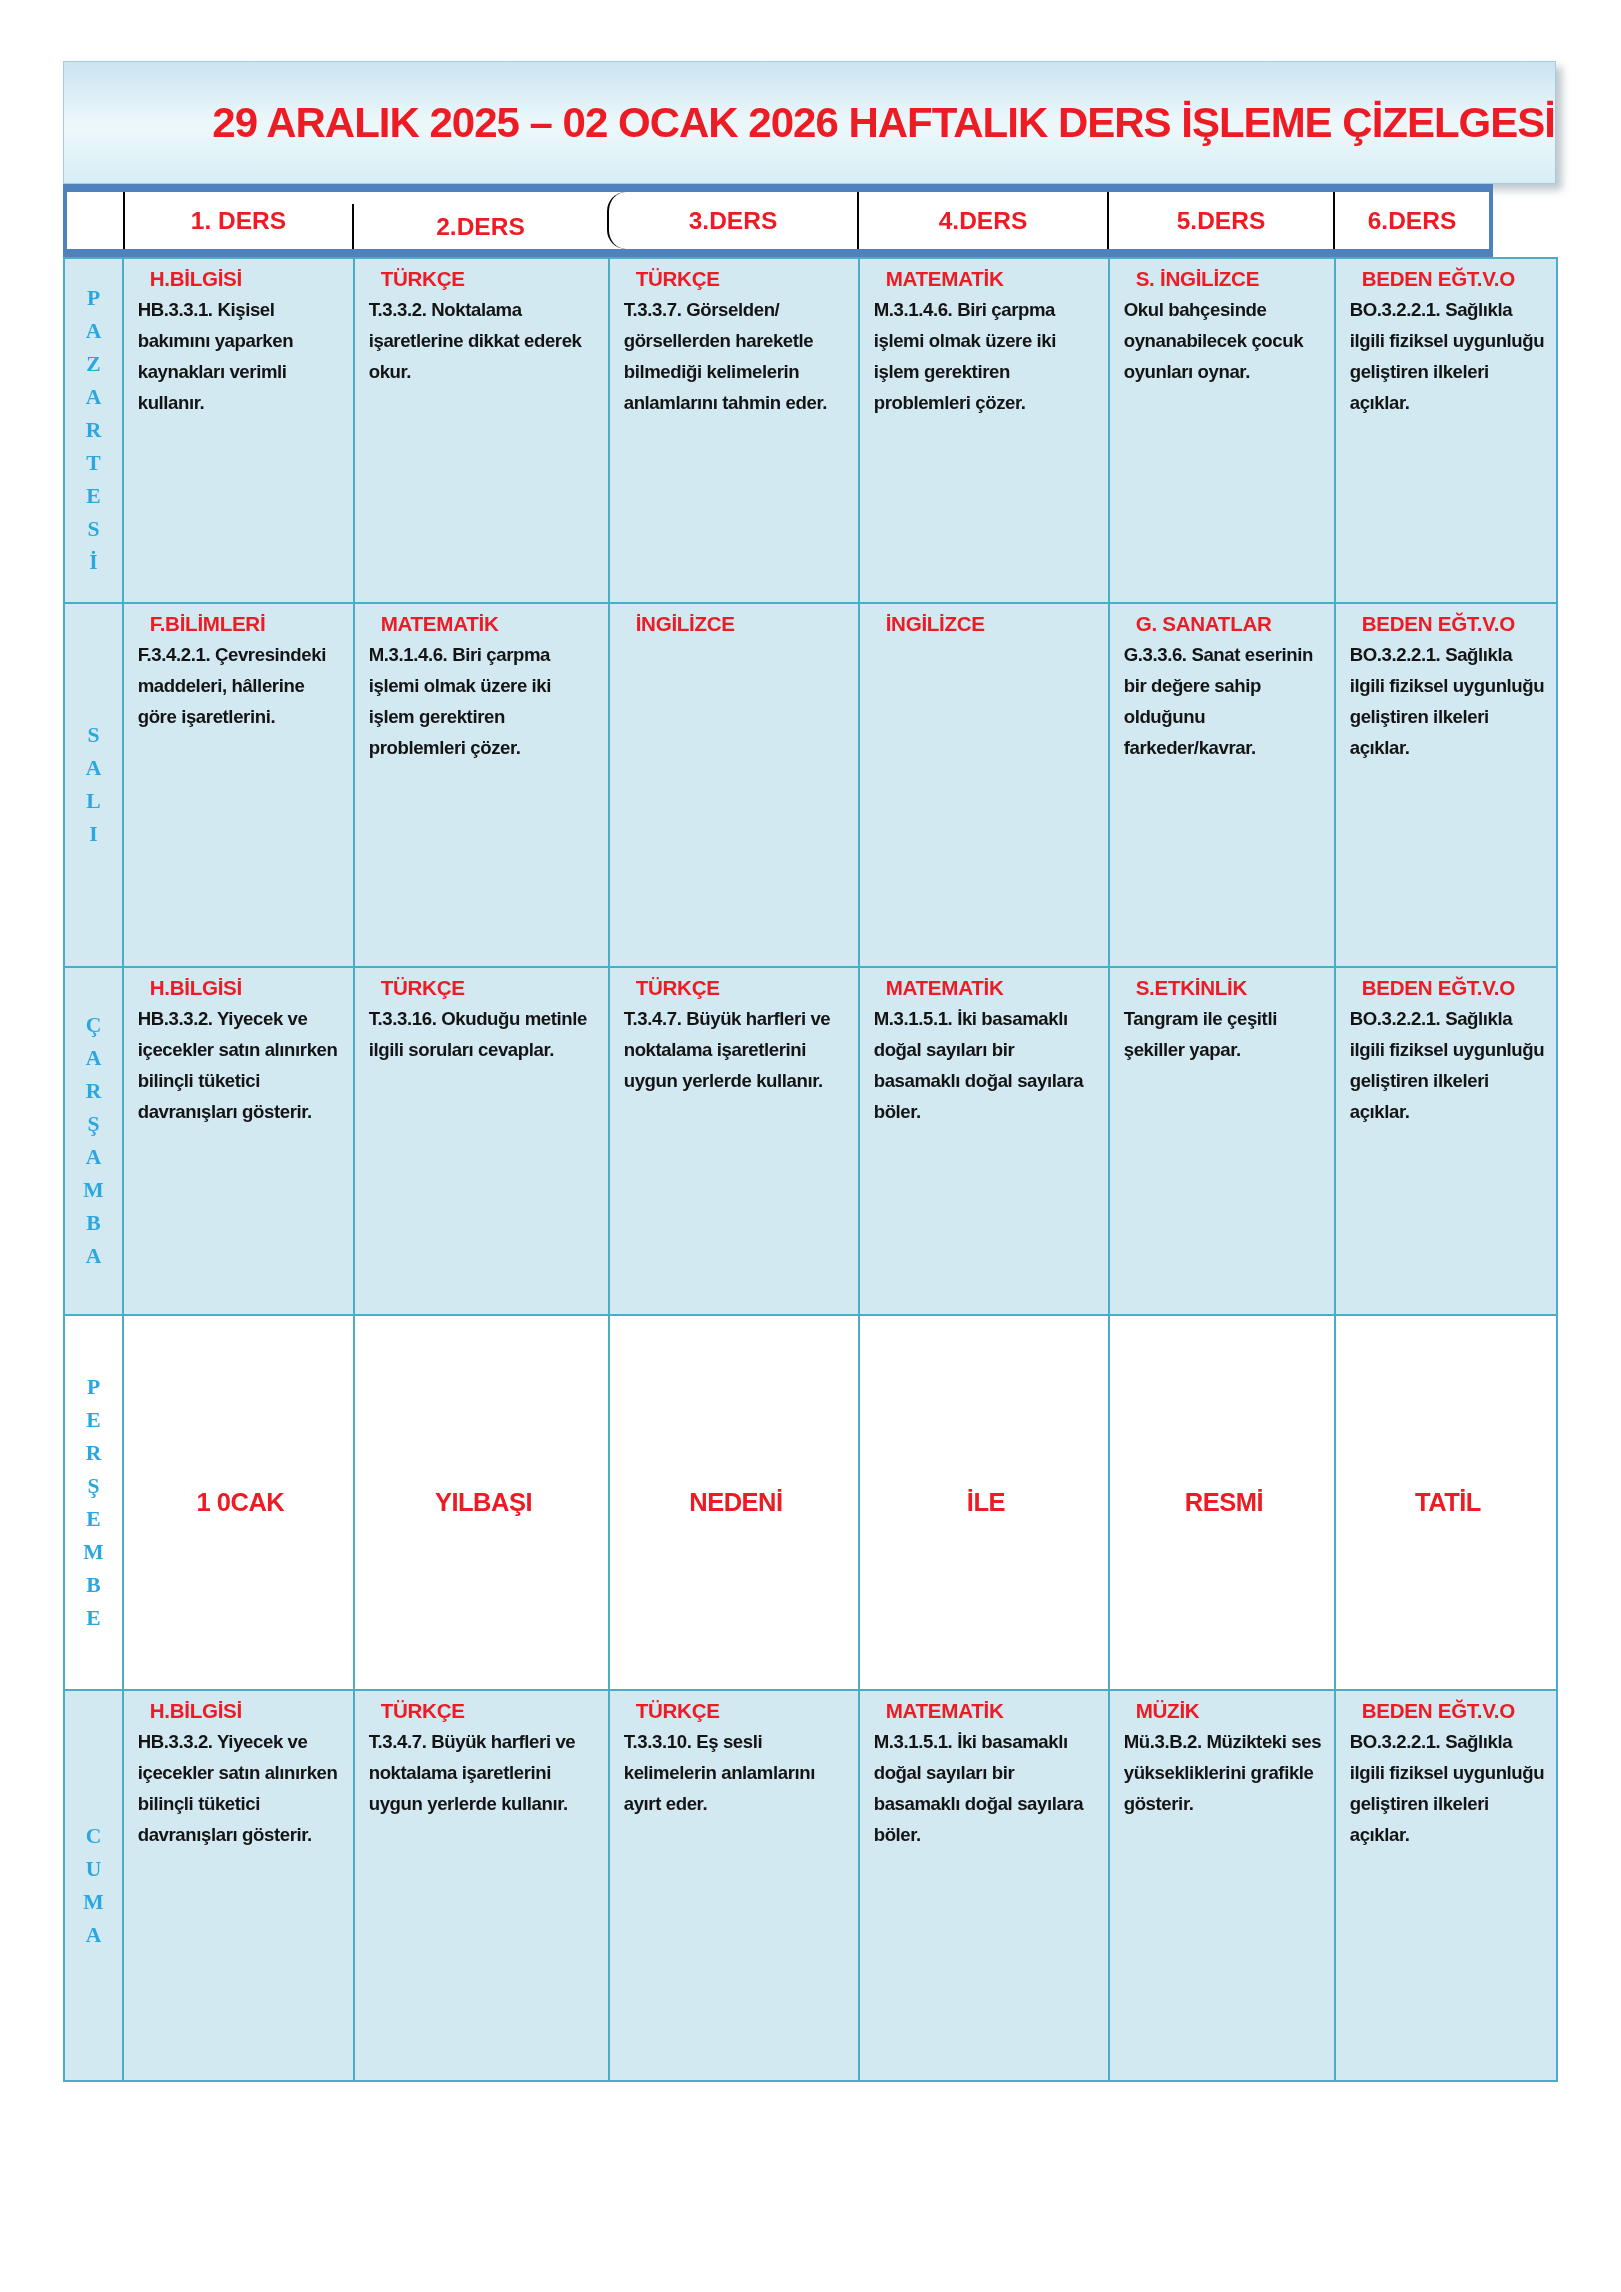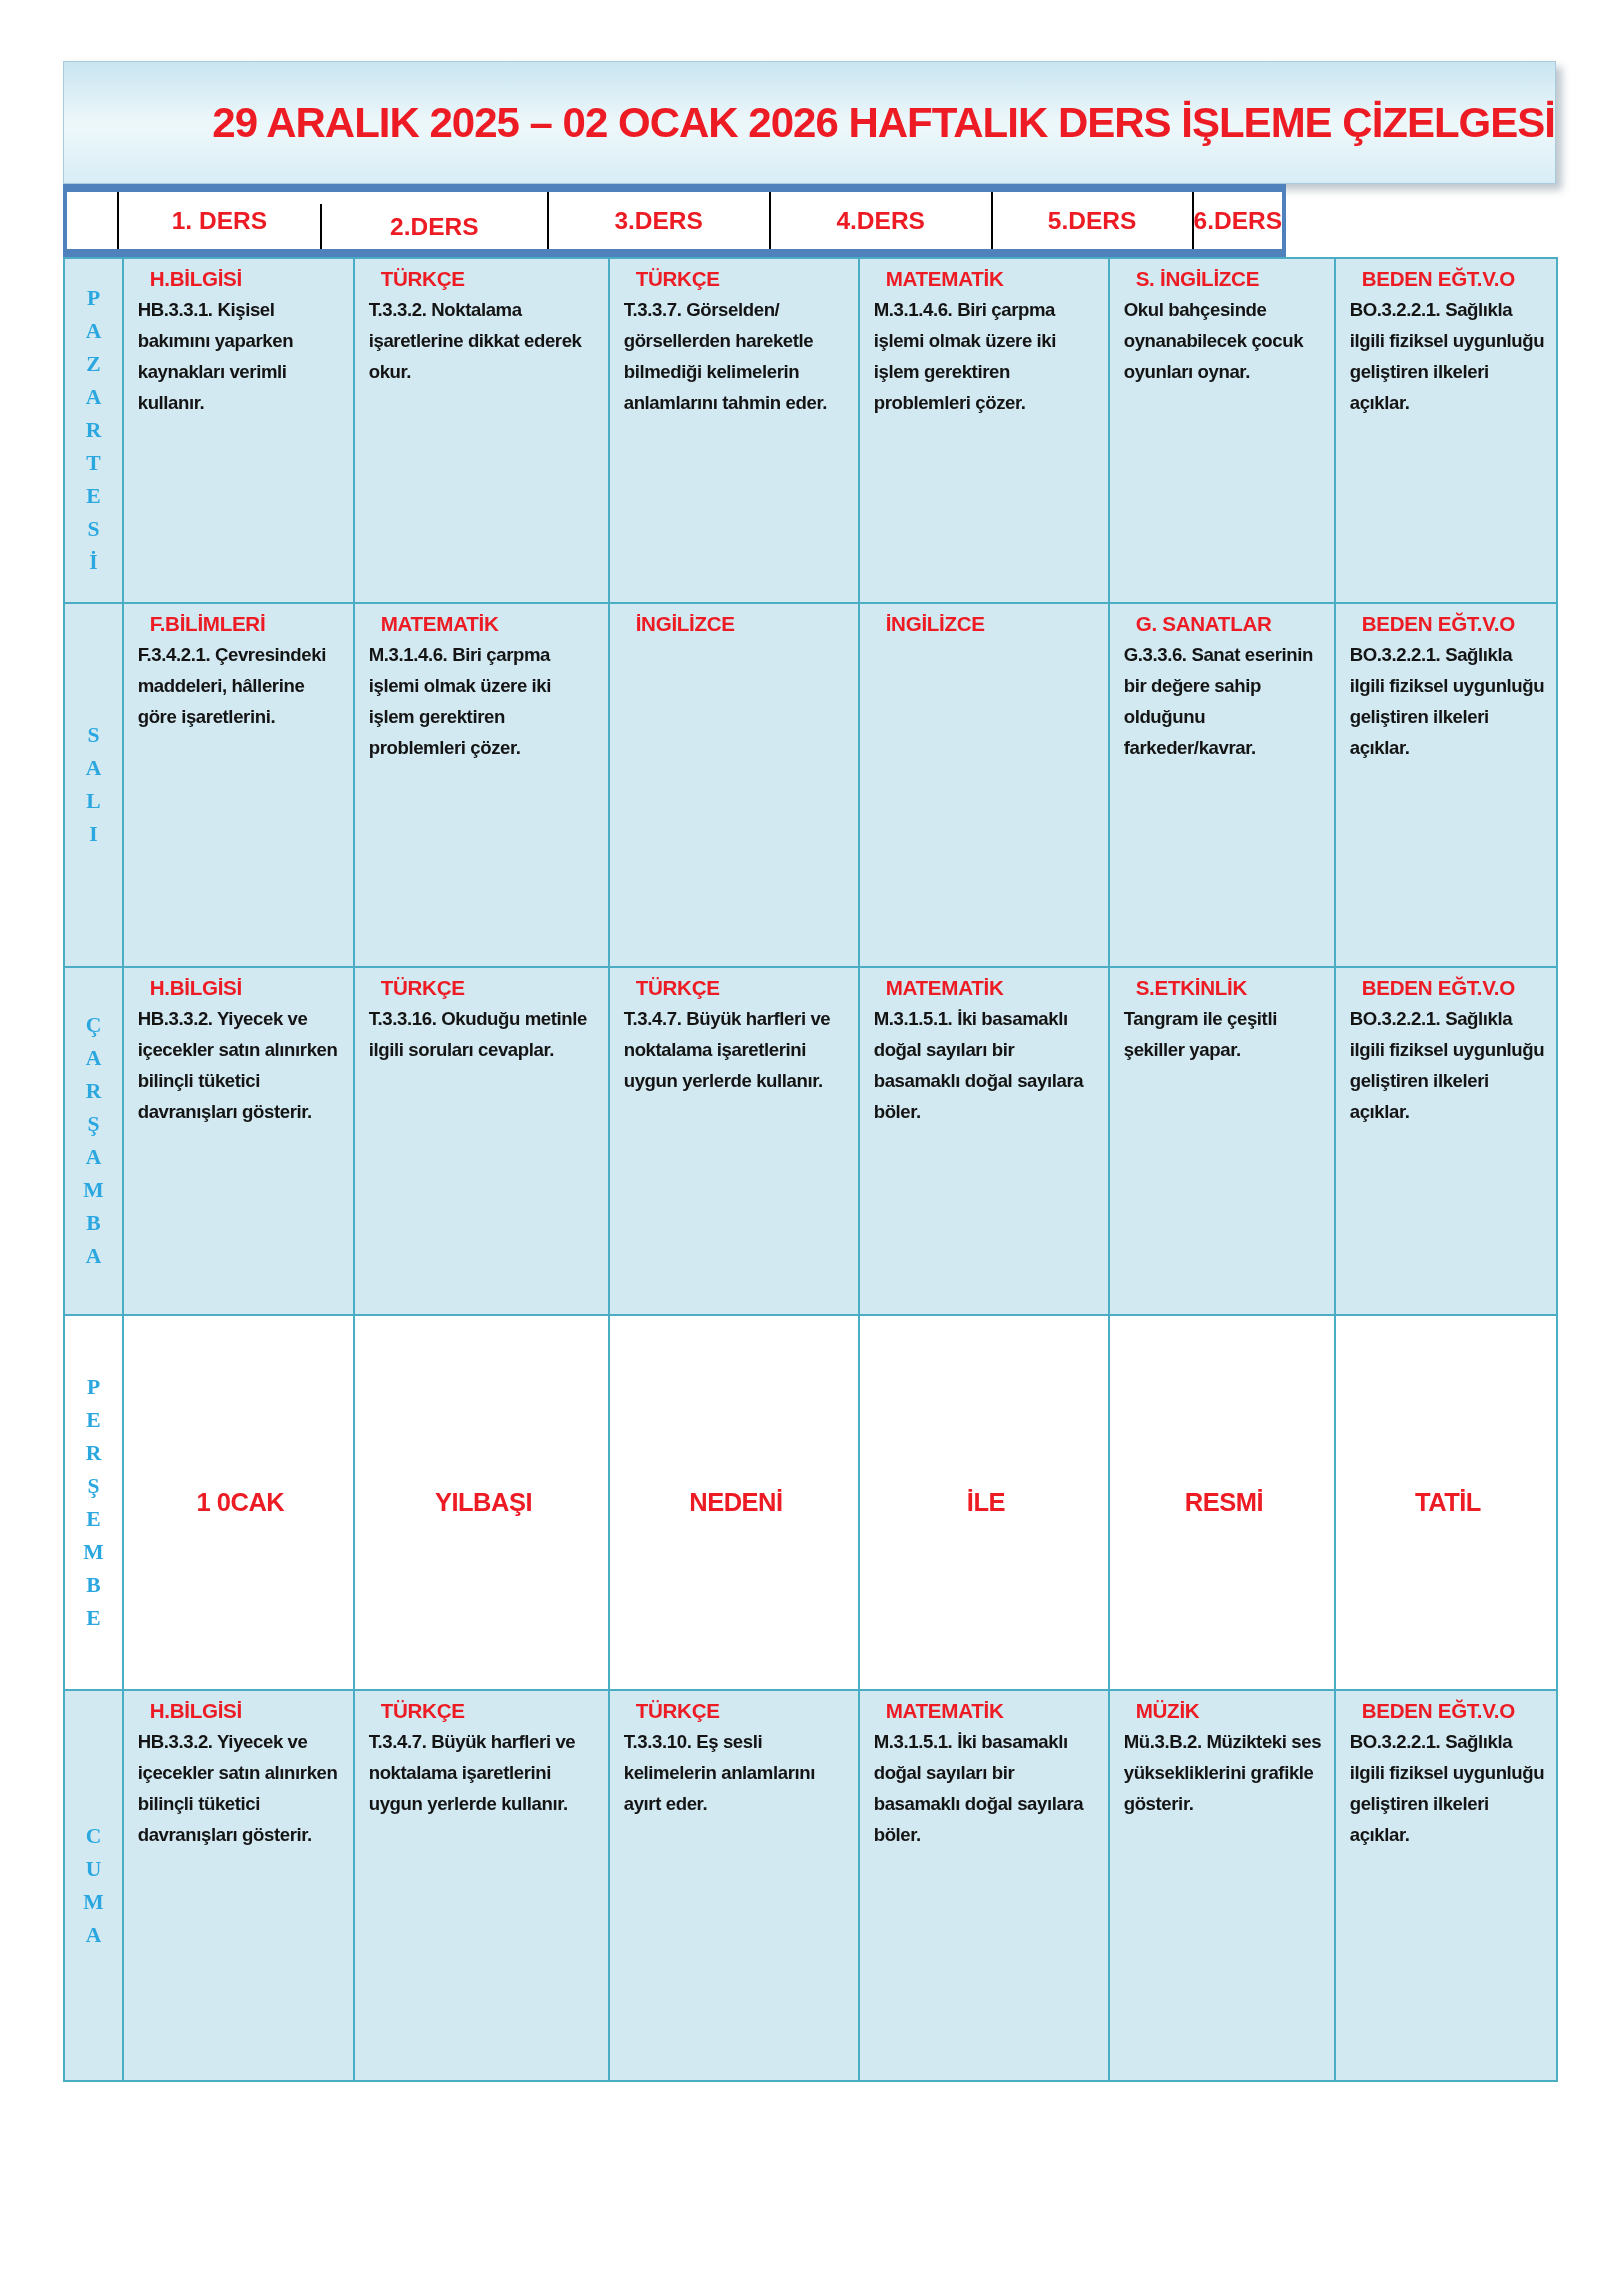--- a/index.html
+++ b/index.html
@@ -17,35 +17,35 @@
     box-shadow:5.9px 5.9px 7.8px rgba(110,130,145,0.45);
     display:flex; align-items:center; justify-content:flex-end;
   }
   .title {
     color:var(--red, #ed1c24); font-weight:bold; font-size:42px;
     letter-spacing:-1px; white-space:nowrap;
   }
 
   
   .header-row {
-    position:absolute; left:63px; top:184px; width:1223px; height:73px;
+    position:absolute; left:63px; top:184px; width:1430px; height:73px;
     box-sizing:border-box; background:#ffffff;
     border:4.9px solid var(--frame-blue, #4f81bd);
     border-top-width:8.8px; border-bottom-width:8.8px;
     display:flex;
   }
   .h-cell {
     box-sizing:border-box; display:flex; align-items:center; justify-content:center;
     color:var(--red, #ed1c24); font-weight:bold; font-size:24.5px;
     border-left:2px solid #000;
   }
   .h-cell.corner { border-left:none; width:56px; }
   .h-cell.c1 { width:229px; }
   .h-cell.c2 { width:255px;margin-top:12px; }
-  .h-cell.c3 { width:250px; }
+  .h-cell.c3 { width:250px;border-radius:19px; }
   .h-cell.c4 { width:250px; }
   .h-cell.c5 { width:226px; }
   .h-cell.c6 { flex:1; }
 
   
   .grid {
     position:absolute; left:63px; top:257px; width:1493px;
     border-collapse:collapse; table-layout:fixed;
   }
   .grid td {

